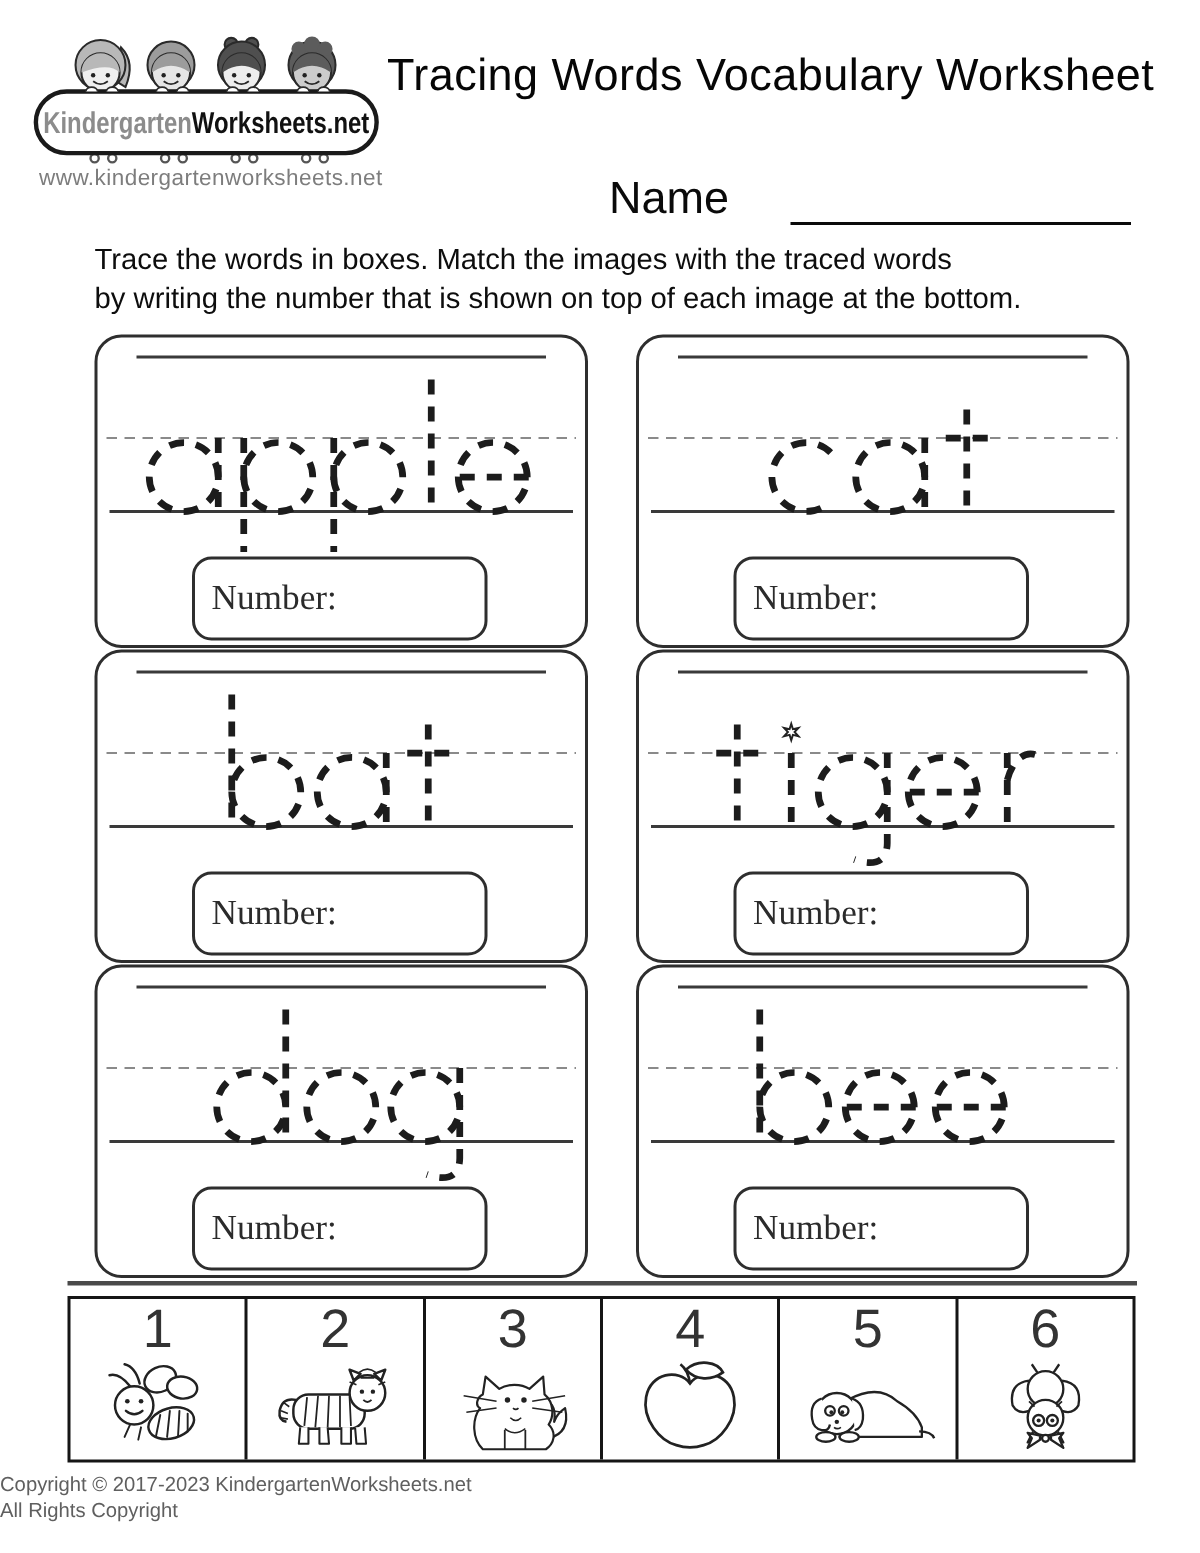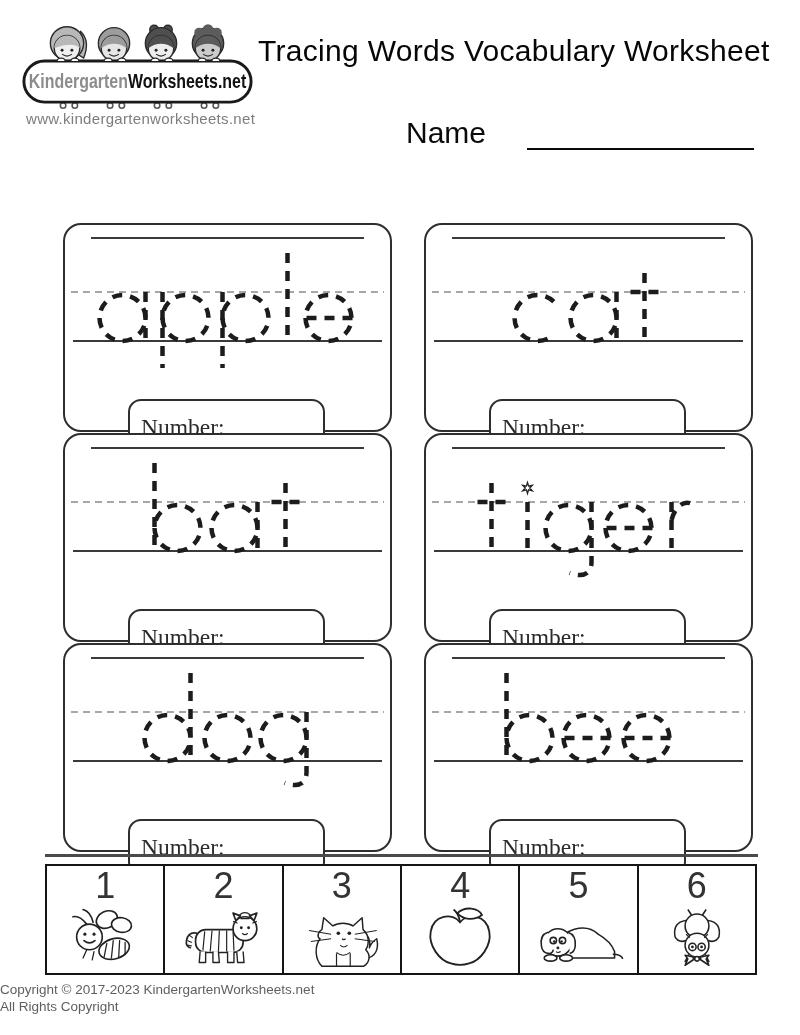--- a/index.html
+++ b/index.html
@@ -20,21 +20,21 @@
 
   
   .tbox{position:absolute;width:325px;height:205px;border:2.5px solid #2e2e2e;border-radius:18px;background:#fff;box-sizing:content-box;}
   .trace{position:absolute;left:0;top:0;width:325px;height:205px;}
   .gl-solid{stroke:#3a3a3a;stroke-width:2;fill:none;}
   .gl-mid{stroke:#8a8a8a;stroke-width:1.4;stroke-dasharray:7 5;fill:none;}
   .dash path{fill:none;stroke:#1c1c1c;stroke-width:4.5;stroke-dasharray:10 8;}
   .star{fill:none;stroke:#222;stroke-width:1.3;}
   .numbox{position:absolute;left:63px;top:146px;width:197px;height:56px;border:2.2px solid #2e2e2e;border-radius:13px;
           background:#fff;display:flex;align-items:center;padding-left:11px;box-sizing:border-box;
-          font-family:"Liberation Serif",serif;font-size:23.5px;color:#2b2b2b;margin-top:28px;}
+          font-family:"Liberation Serif",serif;font-size:23.5px;color:#2b2b2b;}
 
   
   #divider{position:absolute;left:45px;top:854px;width:713px;height:3px;background:#4a4a4a;}
   #answer-table{position:absolute;left:45px;top:864px;width:712px;height:111px;border:2.5px solid #151515;
                 display:flex;box-sizing:border-box;background:#fff;}
   .acell{flex:1;border-left:2.5px solid #151515;display:flex;flex-direction:column;align-items:center;overflow:hidden;}
   .acell:first-child{border-left:none;}
   .anum{font-size:36px;color:#333;line-height:1.0;margin-top:2px;font-weight:400;}
   .aimg{width:106px;height:64px;margin-top:0px;}
 
@@ -115,20 +115,22 @@
 
   <div id="site-url">www.kindergartenworksheets.net</div>
   <div id="page-title">Tracing Words Vocabulary Worksheet</div>
 
   <div id="name-row">
     <span id="name-label">Name</span>
     <div id="name-line"></div>
   </div>
 
   <div id="instructions">
+    <div>Trace the words in boxes. Match the images with the traced words</div>
+    <div>by writing the number that is shown on top of each image at the bottom.</div>
   </div>
 
   <div class="tbox" style="left:63px;top:223px">
     <svg class="trace" viewBox="0 0 325 205">
         <path d="M26 13 H299" class="gl-solid"></path>
         <path d="M6 67 H319" class="gl-mid"></path>
         <path d="M8 116 H317" class="gl-solid"></path>
         <g class="dash">
           <path d="M 34.5 93 a23 23 0 1 0 46 0 a23 23 0 1 0 -46 0"></path>
           <path d="M 80.5 67 L 80.5 116"></path>

